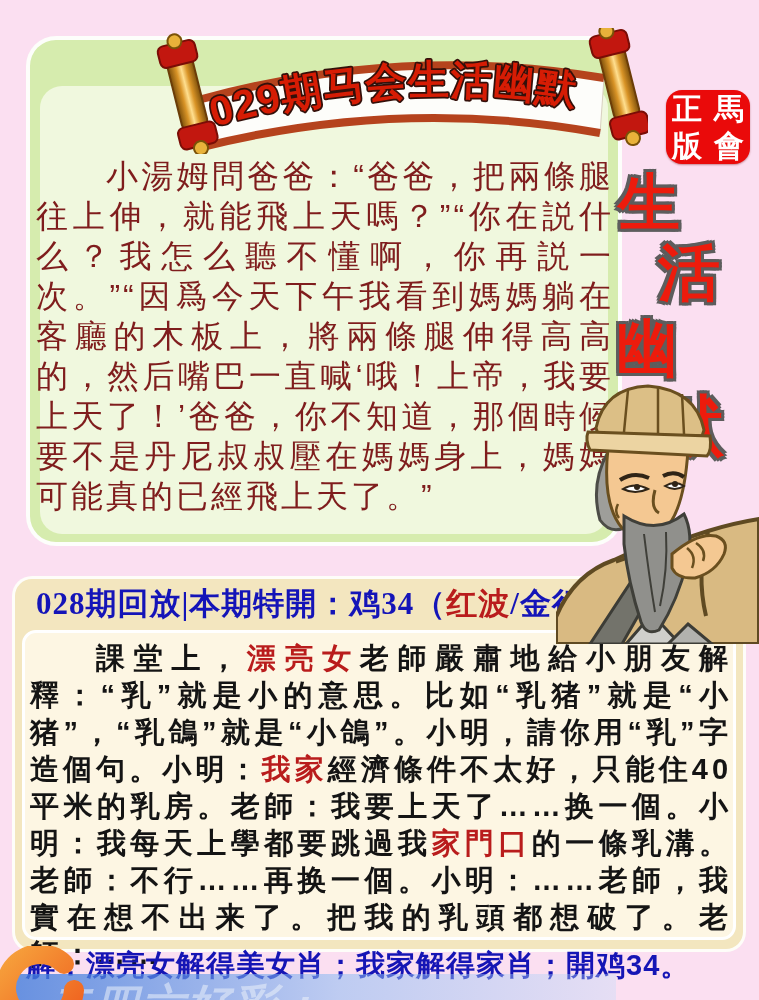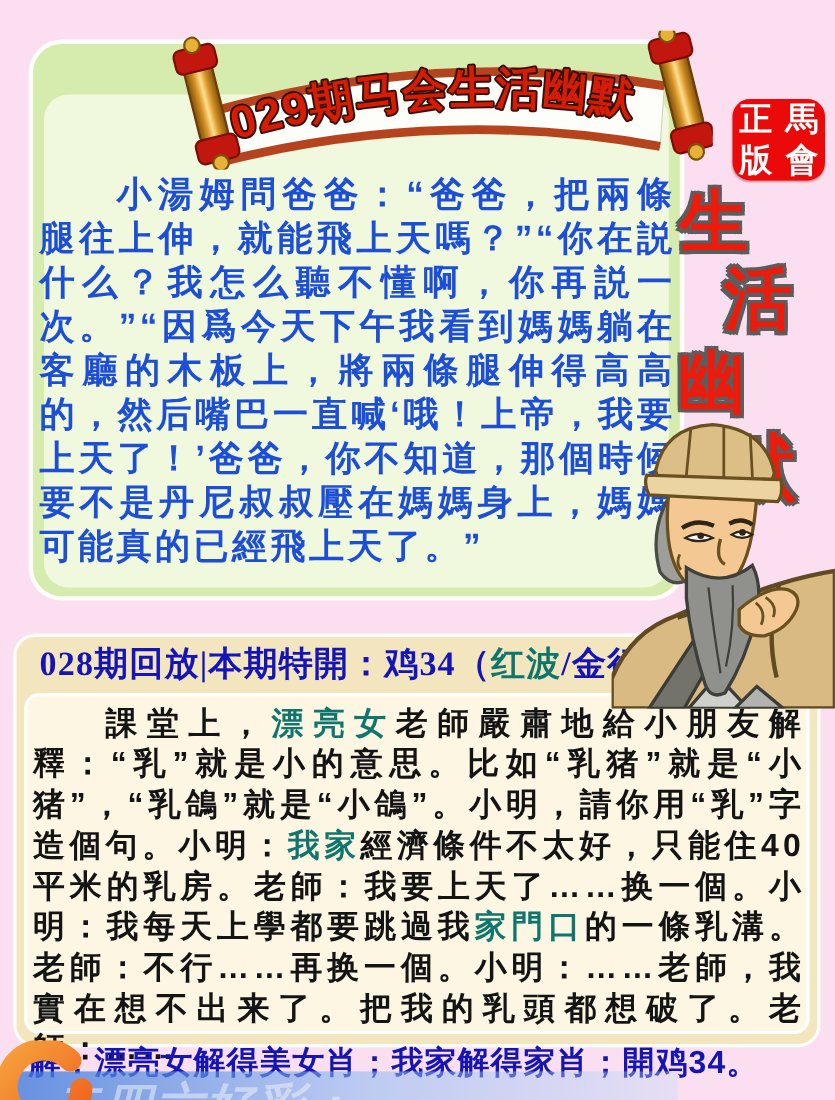--- a/index.html
+++ b/index.html
@@ -13,21 +13,21 @@
     position:absolute;left:26px;top:36px;width:596px;height:510px;
     background:#d6ecae;border:4px solid rgba(255,255,255,.95);
     border-radius:30px;box-sizing:border-box;z-index:1;
   }
   .box1-inner{
     position:absolute;left:10px;top:46px;width:568px;height:448px;
     background:#f0f8de;border-radius:22px;
   }
   .joke1{
     position:absolute;left:36px;top:156px;width:578px;
-    font-size:32px;line-height:40px;font-weight:bold;color:#1d4ed8;
+    font-size:32px;line-height:40px;font-weight:normal;color:#7f1d1d;
     letter-spacing:3px;text-align:justify;text-indent:70px;z-index:2;
   }
   
   .scroll-banner{position:absolute;left:156px;top:28px;width:492px;height:126px;z-index:3;}
   
   .seal{
     position:absolute;left:666px;top:90px;width:84px;height:74px;
     background:#ea0a0a;border-radius:16px;z-index:2;
     display:grid;grid-template-columns:1fr 1fr;align-items:center;justify-items:center;
     box-shadow:0 1px 2px rgba(120,0,0,.4);
@@ -63,21 +63,21 @@
   .box2-inner{
     position:absolute;left:22px;top:630px;width:714px;height:310px;
     background:#fdf6e3;border:3px solid #ffffff;border-radius:14px;
     box-sizing:border-box;z-index:1;
   }
   .joke2{
     position:absolute;left:30px;top:640px;width:702px;z-index:2;
     font-size:29px;line-height:37px;font-weight:bold;color:#141414;
     letter-spacing:4px;text-align:justify;text-indent:66px;
   }
-  .seg-red{color:#0f766e;}
+  .seg-red{color:#b91c1c;}
   .seg-blue{color:#1414b8;margin-top:17px;}
   
   .solution{
     position:absolute;left:26px;top:946px;width:720px;z-index:2;
     font-size:29px;font-weight:bold;color:#1515b5;letter-spacing:1px;
   }
   
   .watermark{
     position:absolute;left:0;top:974px;width:616px;height:72px;z-index:6;
     background:linear-gradient(90deg,rgba(62,122,219,.80),rgba(140,188,242,.55) 55%,rgba(190,220,250,.35));

